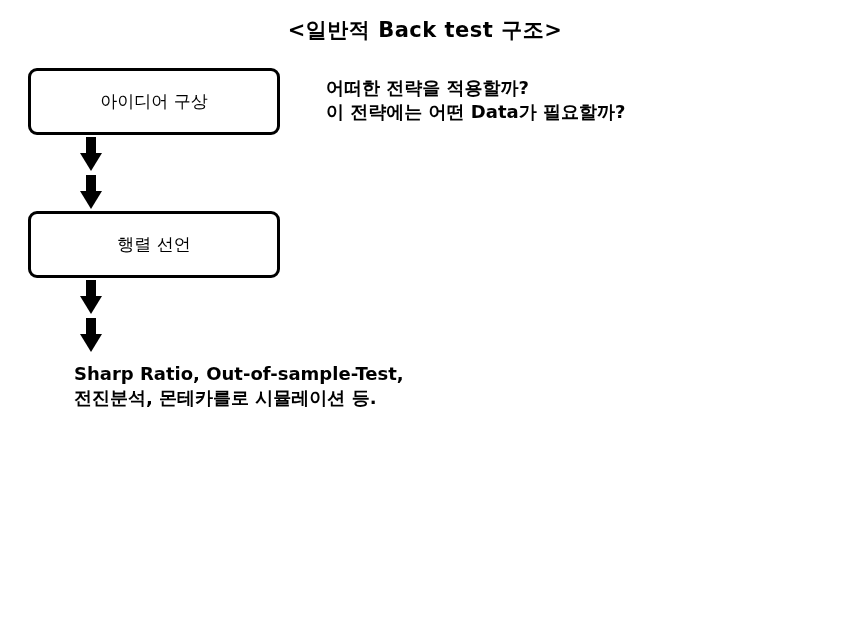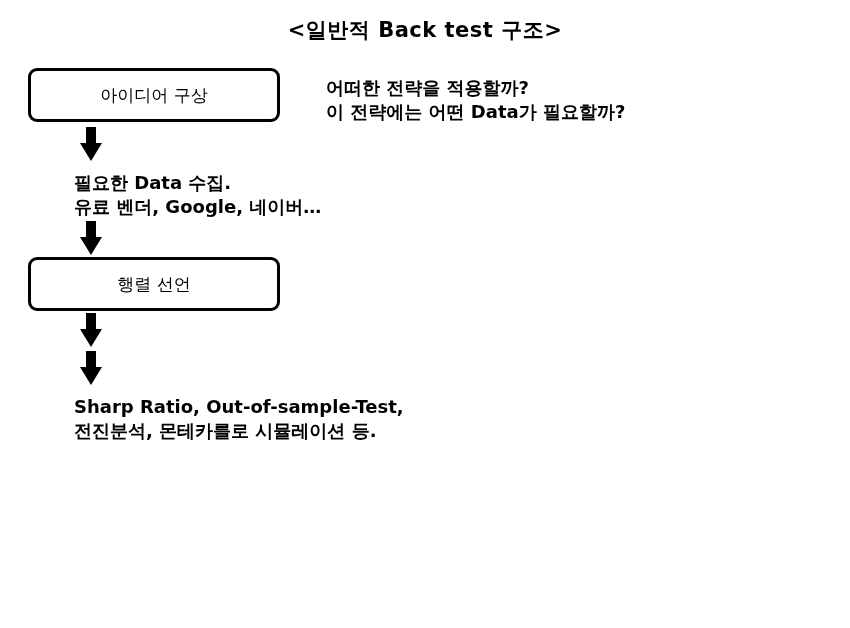--- a/index.html
+++ b/index.html
@@ -41,21 +41,21 @@
     display: flex;
     align-items: flex-start;
   }
   .left-col {
     width: 252px;
     flex: 0 0 252px;
   }
   .node {
     box-sizing: border-box;
     width: 252px;
-    height: 54px;
+    height: 67px;
     border: 3px solid #000000;
     border-radius: 9px;
     display: flex;
     align-items: center;
     justify-content: center;
     font-size: 17px;
     font-weight: normal;
     background: #ffffff;
     text-align: center;
     line-height: 1.2;
@@ -122,22 +122,20 @@
       <div class="arrow-wrap">
         <div class="arrow">
           <div class="shaft"></div>
           <div class="head"></div>
         </div>
       </div>
       <div class="desc"></div>
     </div>
 
     <div class="row">
-      <div class="desc">필요한 Data 수집.
-유료 벤더, Google, 네이버…</div>
     </div>
     <div class="row">
       <div class="arrow-wrap">
         <div class="arrow">
           <div class="shaft"></div>
           <div class="head"></div>
         </div>
       </div>
       <div class="desc"></div>
     </div>

